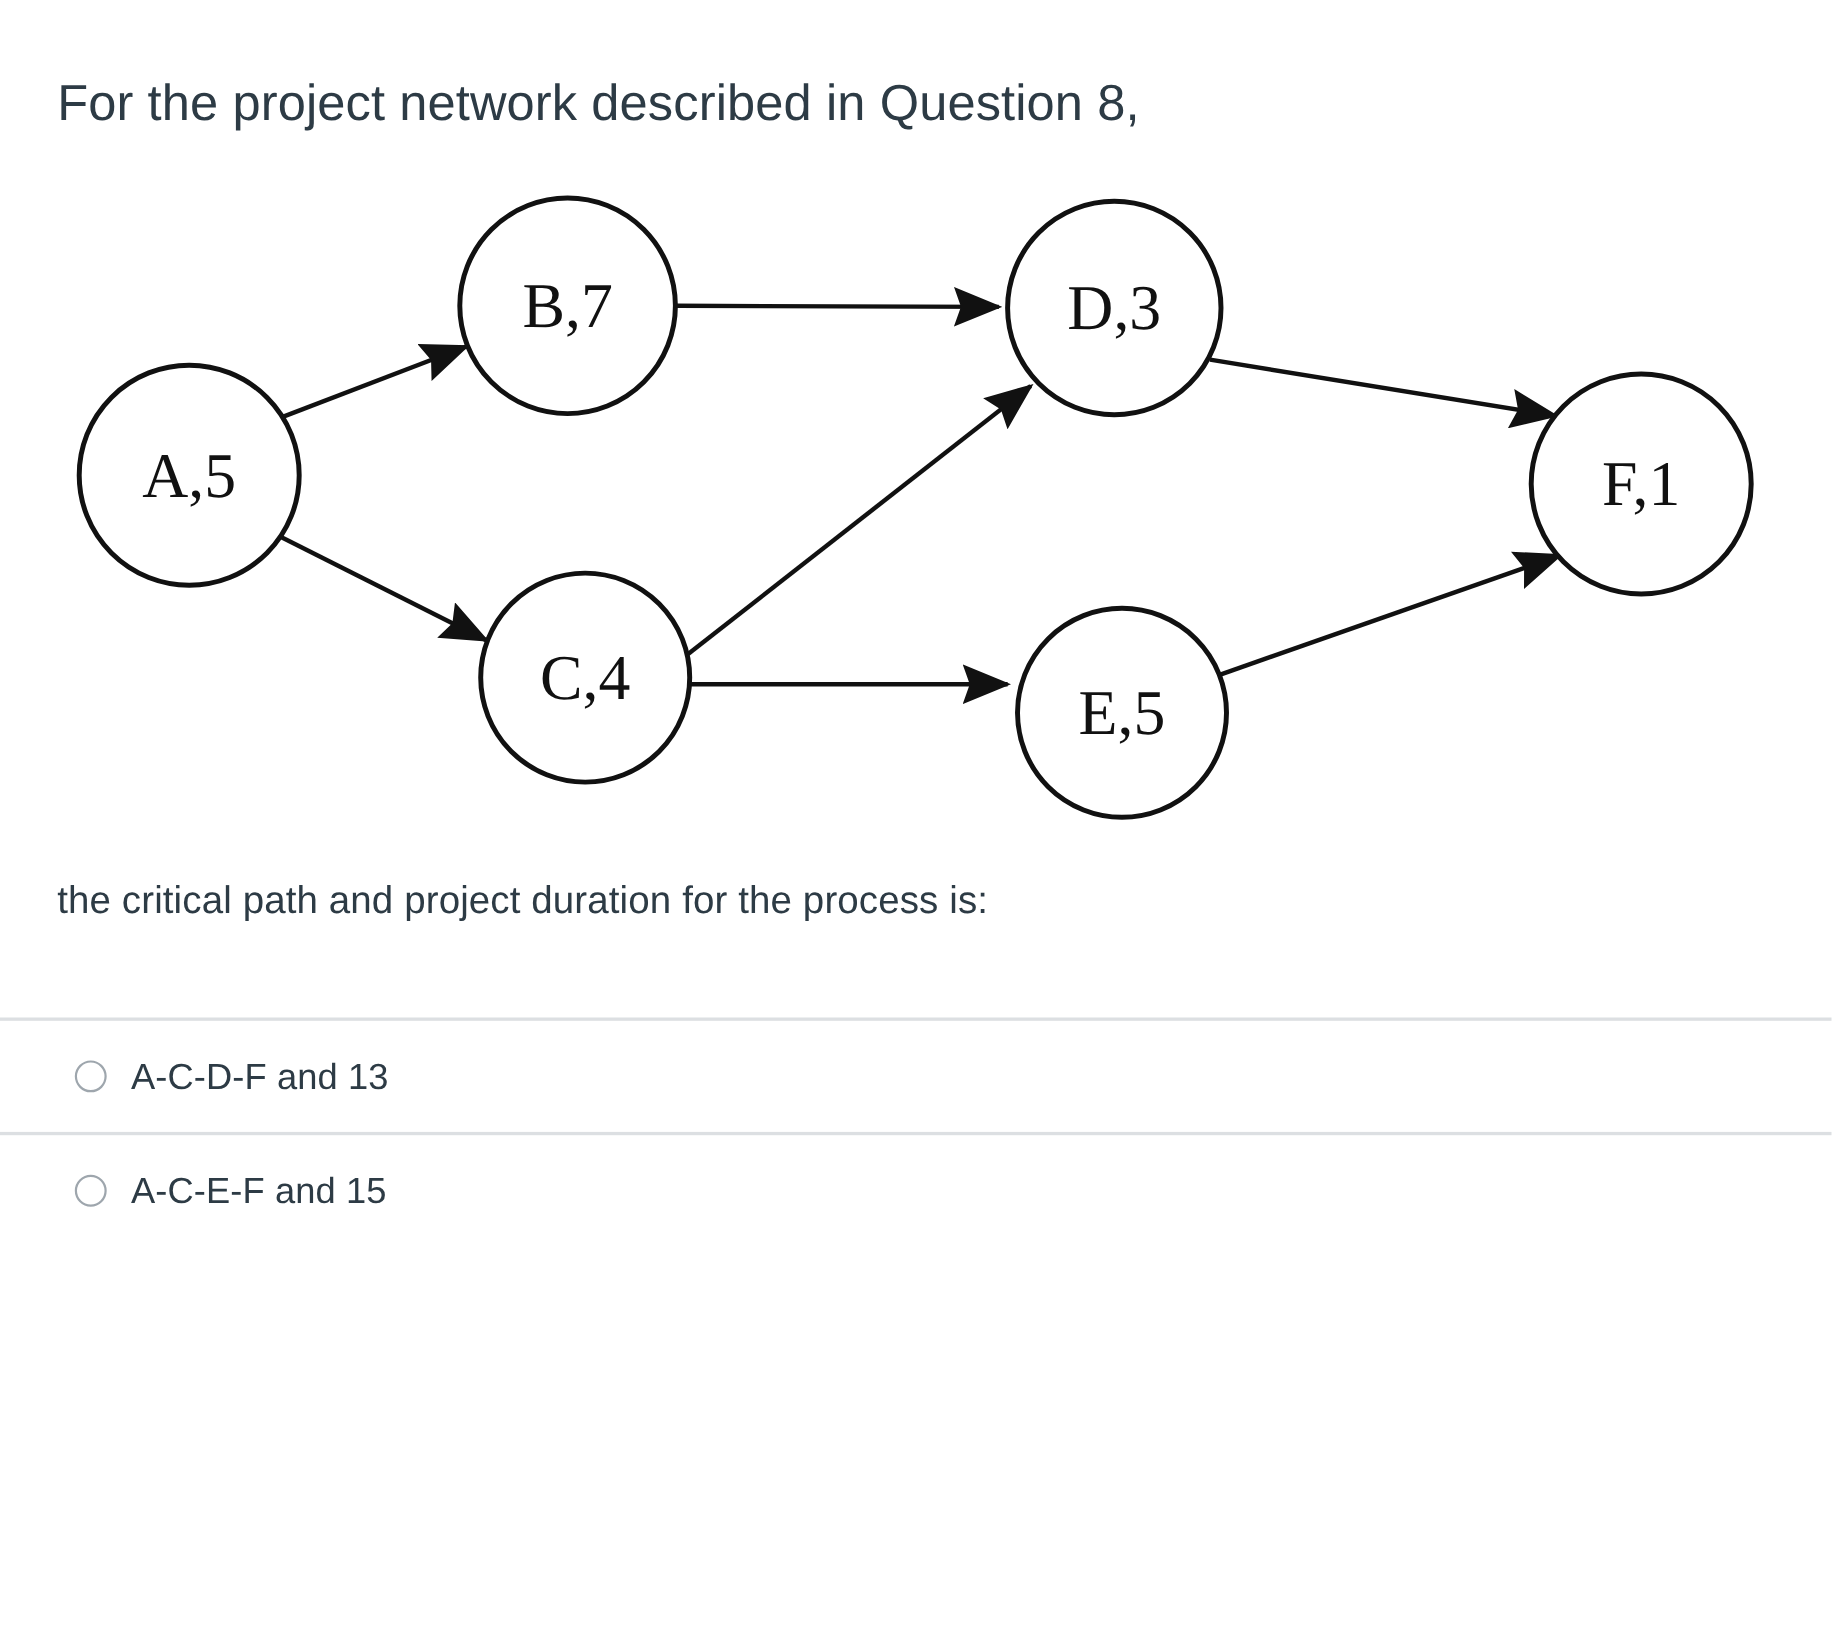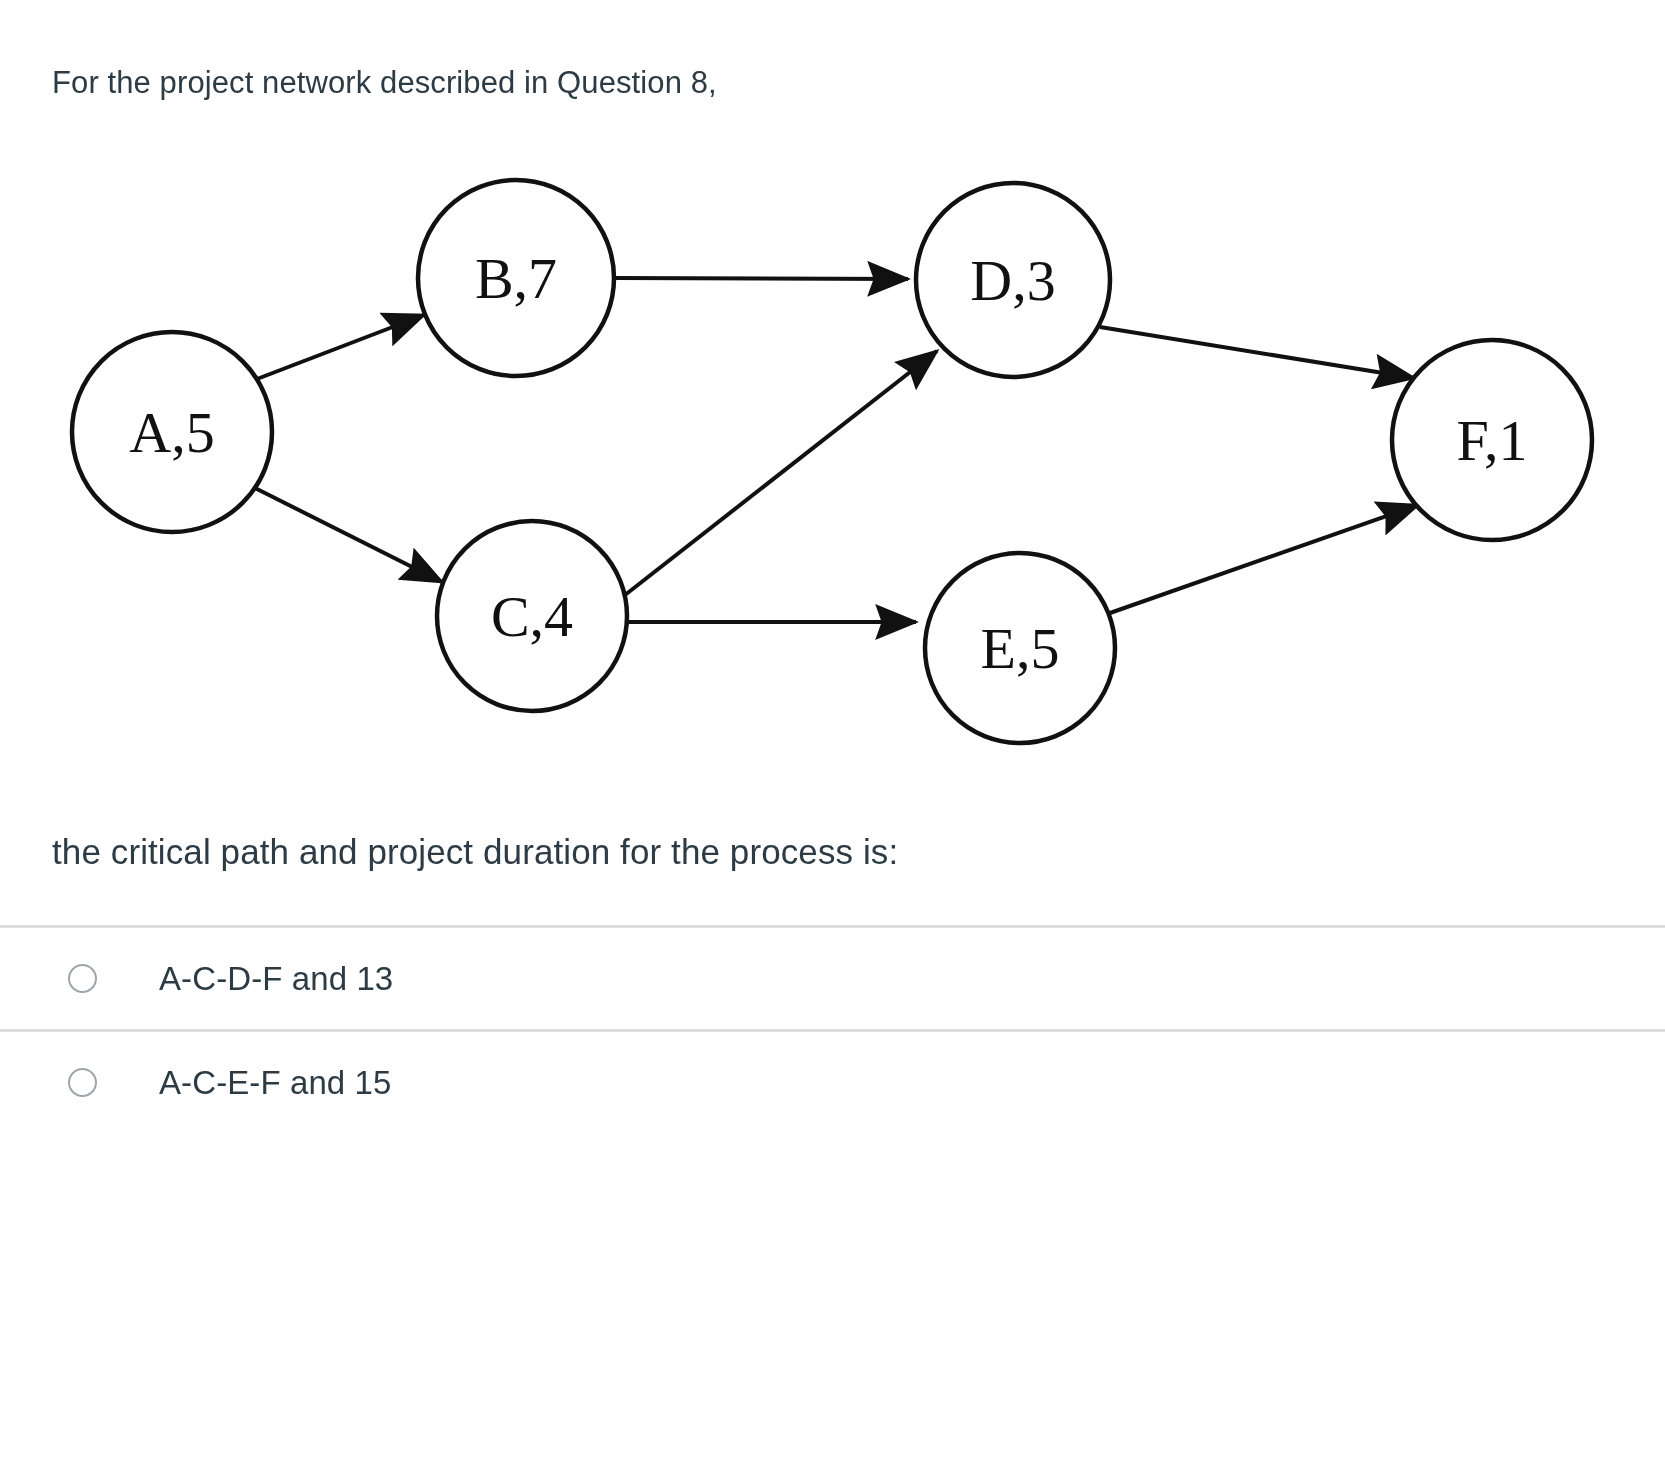--- a/index.html
+++ b/index.html
@@ -13,21 +13,21 @@
     font-family: "Liberation Sans", sans-serif;
     color: #2d3b45;
     overflow: hidden;
     position: relative;
   }
 
   .question-stem {
     position: absolute;
     left: 52px;
     top: 62px;
-    font-size: 31px;
+    font-size: 46px;
     line-height: 1.35;
     letter-spacing: 0.1px;
     color: #2d3b45;
     white-space: nowrap;
   }
 
   .diagram-wrap {
     position: absolute;
     left: 0px;
     top: 155px;
@@ -41,21 +41,21 @@
 
   .node-label {
     font-family: "Liberation Serif", serif;
     font-size: 58px;
     fill: #111111;
   }
 
   .question-tail {
     position: absolute;
     left: 52px;
-    top: 828px;
+    top: 795px;
     font-size: 35px;
     line-height: 1.35;
     letter-spacing: 0.1px;
     color: #2d3b45;
     white-space: nowrap;
   }
 
   .answers {
     position: absolute;
     left: 0;
@@ -64,21 +64,20 @@
   }
 
   .answer-row {
     position: relative;
     display: flex;
     align-items: center;
     height: 104px;
     padding-left: 68px;
     box-sizing: border-box;
     border-top: 3px solid #dcdfe2;
-    gap: 40px;
   }
   .answer-row:last-child {
     border-bottom: 0;
     text-align: right;
   }
 
   .radio {
     flex: 0 0 auto;
     width: 29px;
     height: 29px;

